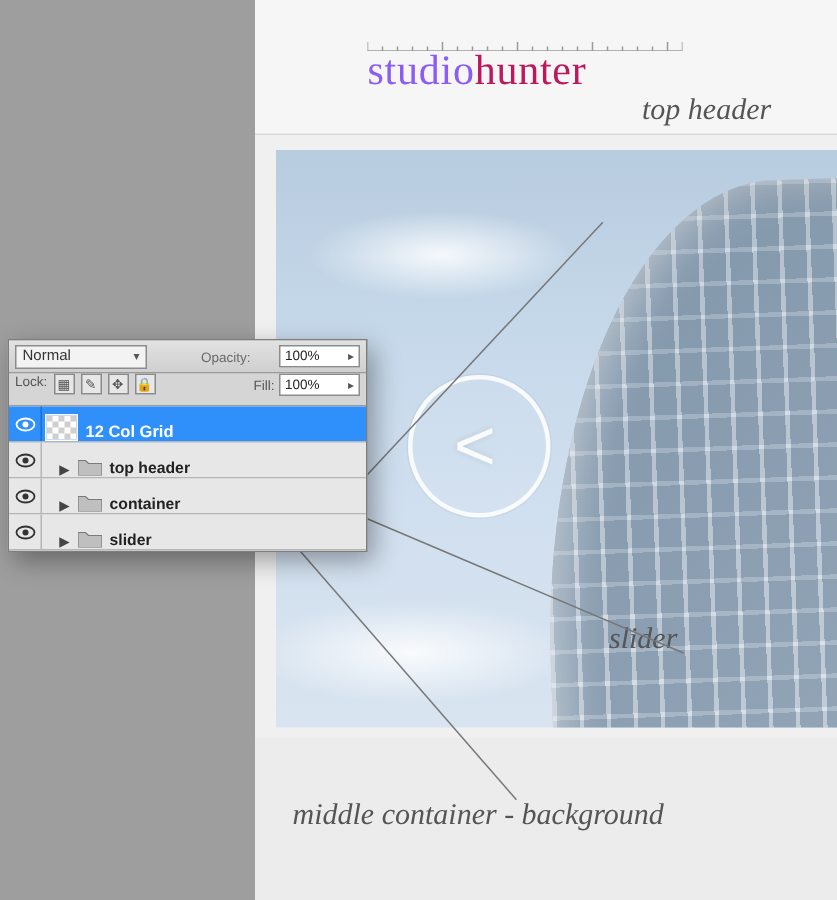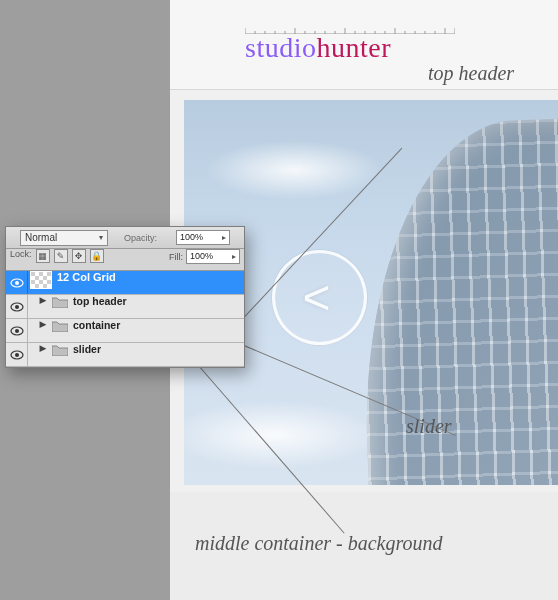--- a/index.html
+++ b/index.html
@@ -143,21 +143,21 @@
     width: 240px;
     background: #d5d5d5;
     border: 1px solid #7d7d7d;
     box-shadow: 4px 6px 16px rgba(0,0,0,.35);
     z-index: 50;
   }
   .panel-top {
     display: flex;
     align-items: center;
     height: 22px;
-    padding: 0 14px;
+    padding: 0 4px;
     background: linear-gradient(#e2e2e2,#cfcfcf);
     border-bottom: 1px solid #9a9a9a;
   }
   .blend {
     width: 88px;
     height: 16px;
     background: #f3f3f3;
     border: 1px solid #8c8c8c;
     font-size: 10px;
     padding: 0 4px;
@@ -212,21 +212,21 @@
     font-size: 9px;
     color: #555;
     display: flex;
     align-items: center;
     gap: 3px;
   }
 
   .layers { background:#e5e5e5; }
   .layer-row {
     display: flex;
-    align-items: flex-start;
+    align-items: flex-end;
     height: 24px;
     border-bottom: 1px solid #b5b5b5;
     background: #e7e7e7;
   }
   .layer-row.selected {
     background: #2f8ffb;
     color: #fff;
   }
   .vis {
     width: 22px;

